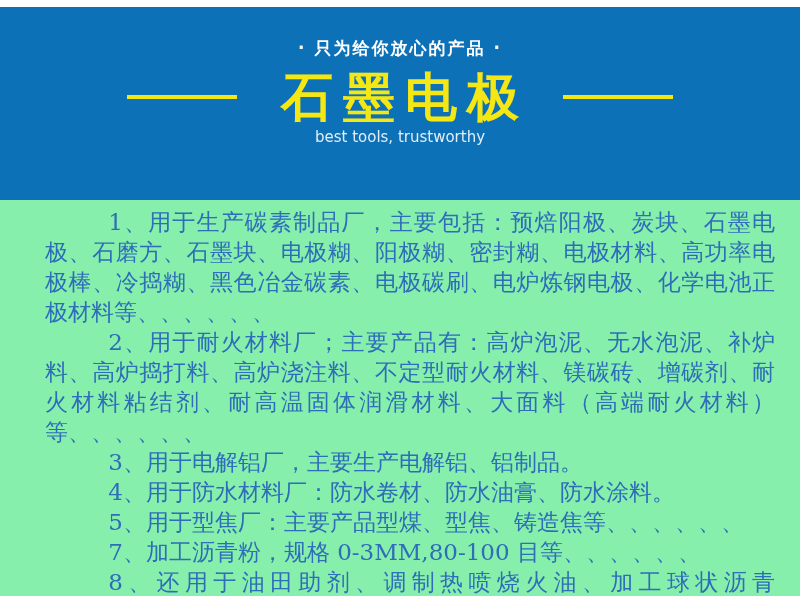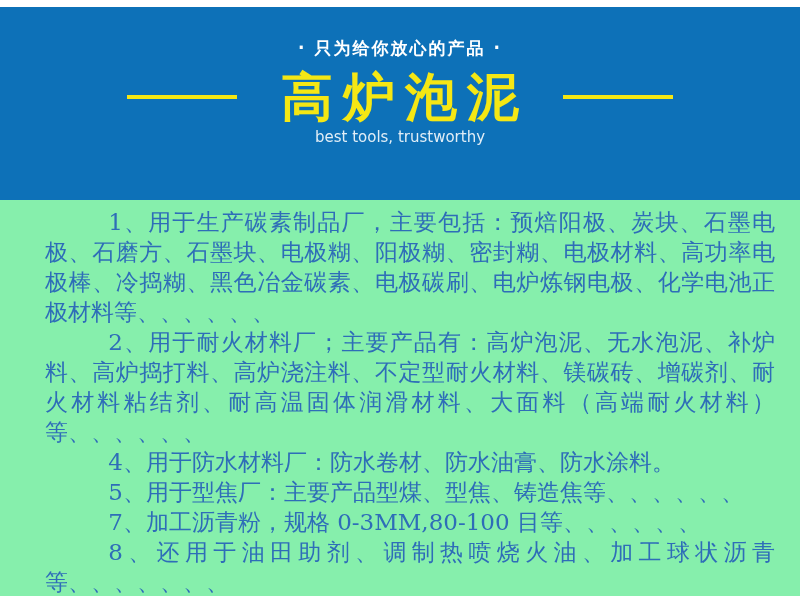--- a/index.html
+++ b/index.html
@@ -81,29 +81,30 @@
 </head>
 <body>
 
 <div class="page">
 
   <div class="banner">
     <div class="banner-slogan">· 只为给你放心的产品 ·</div>
 
     <div class="title-row">
       <span class="title-line"></span>
-      <h1 class="banner-title">高炉泡泥</h1>
+      <h1 class="banner-title">石墨电极</h1>
       <span class="title-line"></span>
     </div>
 
     <div class="banner-subtitle">best tools, trustworthy</div>
   </div>
 
   <div class="content">
     <p>1、用于生产碳素制品厂，主要包括：预焙阳极、炭块、石墨电极、石磨方、石墨块、电极糊、阳极糊、密封糊、电极材料、高功率电极棒、冷捣糊、黑色冶金碳素、电极碳刷、电炉炼钢电极、化学电池正极材料等、、、、、、</p>
     <p>2、用于耐火材料厂；主要产品有：高炉泡泥、无水泡泥、补炉料、高炉捣打料、高炉浇注料、不定型耐火材料、镁碳砖、增碳剂、耐火材料粘结剂、耐高温固体润滑材料、大面料（高端耐火材料）等、、、、、、</p>
+    <p>3、用于电解铝厂，主要生产电解铝、铝制品。</p>
     <p>4、用于防水材料厂：防水卷材、防水油膏、防水涂料。</p>
     <p>5、用于型焦厂：主要产品型煤、型焦、铸造焦等、、、、、、</p>
     <p>7、加工沥青粉，规格 0-3MM,80-100 目等、、、、、、</p>
     <p>8、还用于油田助剂、调制热喷烧火油、加工球状沥青等、、、、、、、</p>
   </div>
 
 </div>
 
 </body></html>

